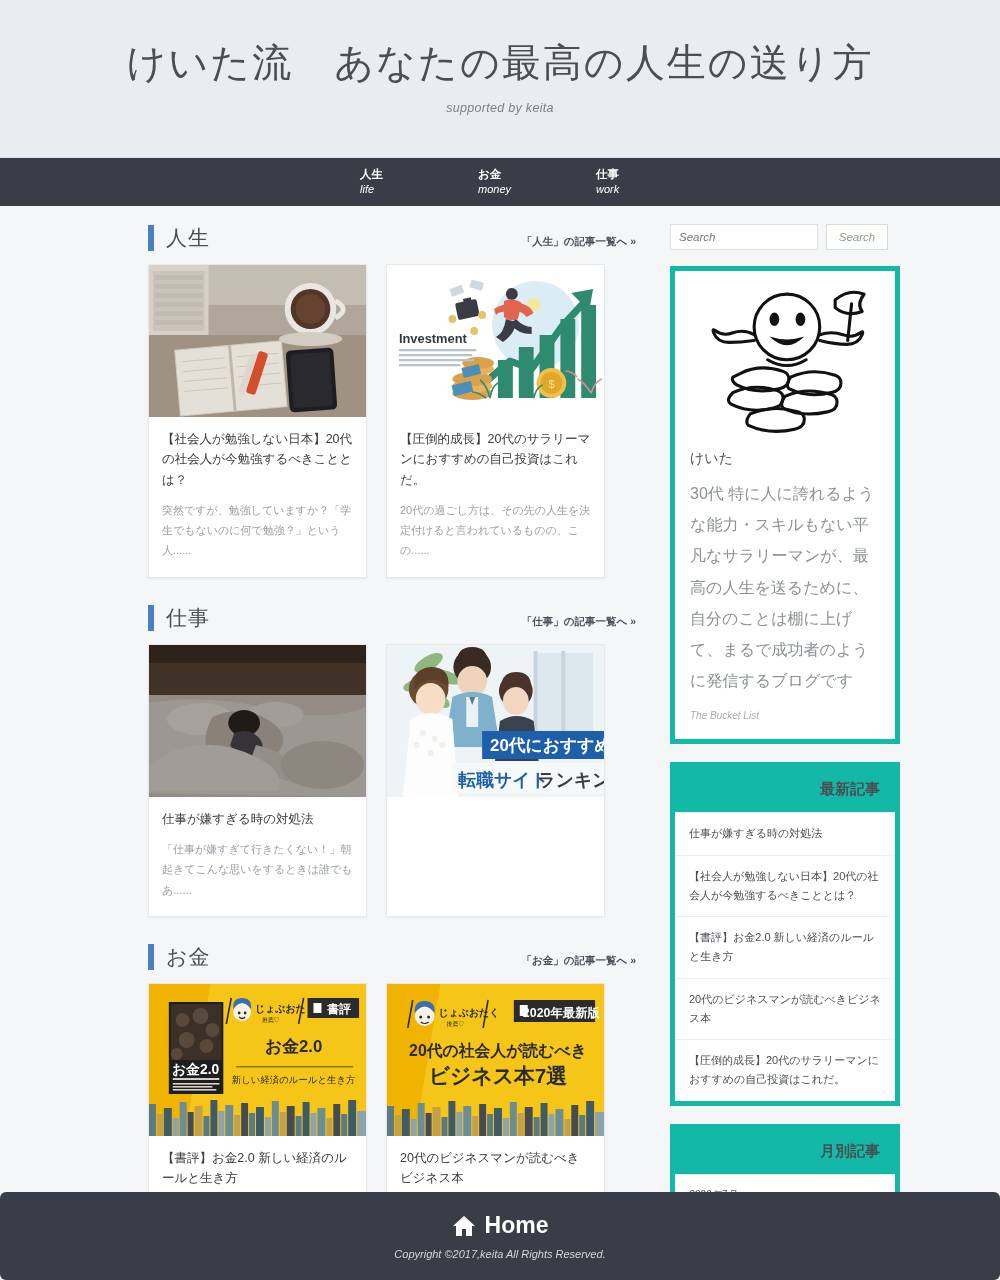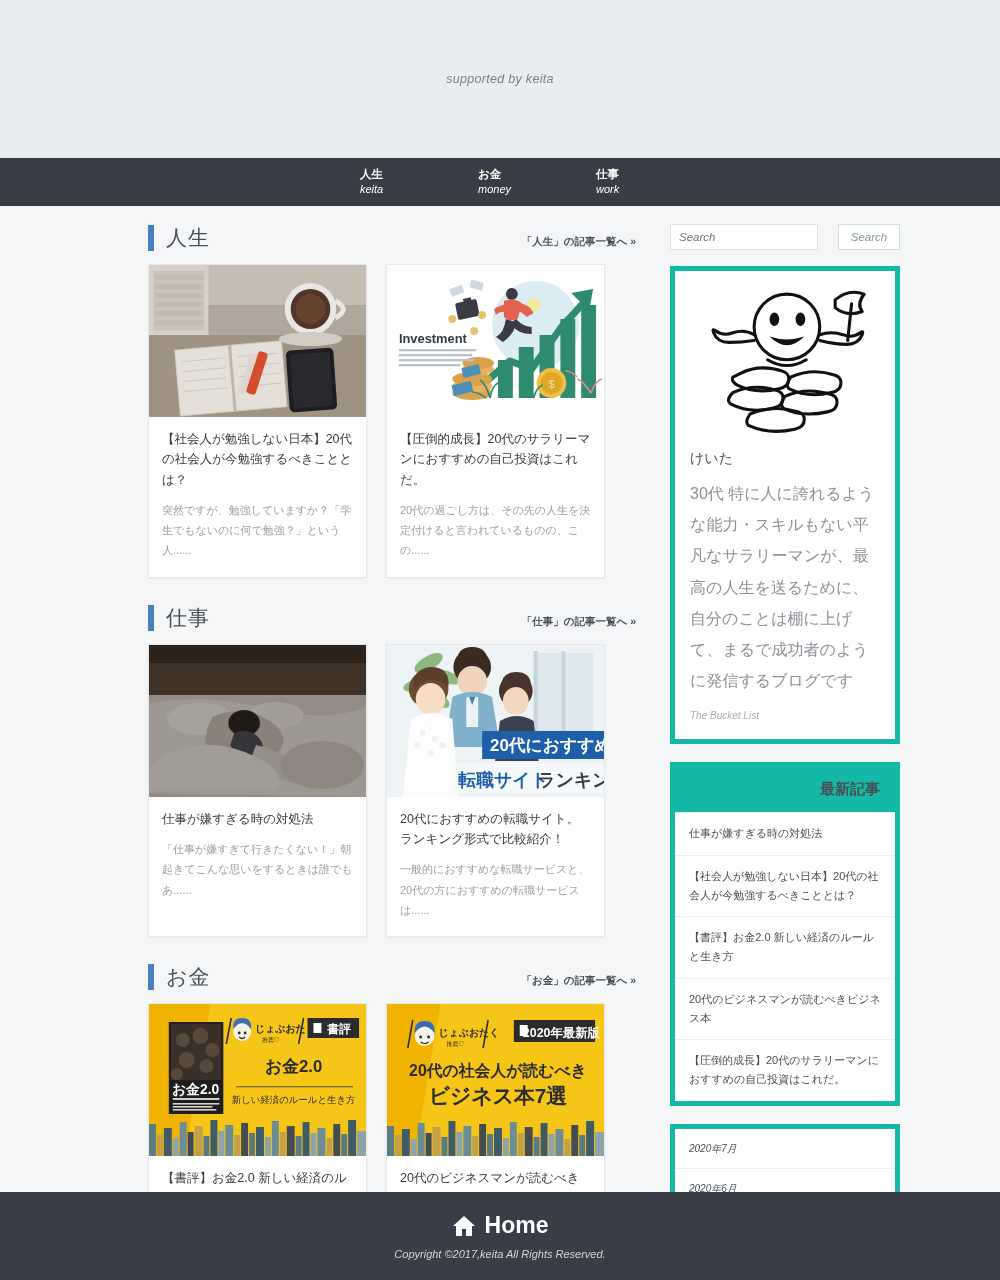--- a/index.html
+++ b/index.html
@@ -60,21 +60,21 @@
   .card-thumb{ width:100%; height:152px; overflow:hidden; position:relative; background:#ddd;}
   .card-thumb svg{ display:block; width:100%; height:100%; }
   .card-body{ padding:12px 13px 16px 13px; }
   .card-title{
     font-size:12.5px; line-height:1.62; color:#3a3a3a;
     margin:0 0 10px 0; font-weight:400;
   }
   .card-excerpt{ font-size:11px; line-height:1.85; color:#9aa0a6; margin:0; }
   .sec-block{ margin-bottom:26px; }
   
-  .search-row{ display:flex; gap:20px; margin-bottom:16px; }
+  .search-row{ display:flex; gap:8px; margin-bottom:16px; }
   .search-input{
     width:148px; height:26px; border:1px solid #dfe3e6; background:#fff;
     font-size:11.5px; font-style:italic; color:#a9afb5; padding:0 8px;
     font-family:inherit;
   }
   .search-btn{
     width:62px; height:26px; background:#fff; border:1px solid #cfe0cf;
     color:#8a9a8d; font-size:11.5px; font-style:italic; cursor:pointer;
     font-family:inherit;
   }
@@ -91,42 +91,43 @@
   .widget-item{
     padding:11px 14px; font-size:11px; line-height:1.75;
     color:#4a4f54; border-bottom:1px solid #eceef0; cursor:pointer;
   }
   .widget-item:last-child{ border-bottom:none; }
   .month-item{ font-size:10px; font-style:italic; }
   
   .site-footer{
     position:absolute; left:0; top:1192px; width:1000px; height:88px;
     background:#383d47; display:flex; flex-direction:column;
-    align-items:center; justify-content:center;
+    align-items:center; justify-content:center;border-radius:6px;
   }
   .footer-home{
     display:flex; align-items:center; gap:9px;
     color:#fff; font-size:23px; font-weight:bold; cursor:pointer;
     margin-bottom:9px;
   }
   .footer-copy{ color:#d4d7da; font-size:11px; font-style:italic; }
   .home-icon svg{ display:block; }
 </style>
 </head>
 <body>
 
 <div class="site-header">
+  <h1 class="site-title">けいた流　あなたの最高の人生の送り方</h1>
   <div class="site-tagline">supported by keita</div>
 </div>
 
 <nav class="global-nav">
   <div class="nav-inner">
     <div class="nav-item">
       <span class="nav-ja">人生</span>
-      <span class="nav-en">keita</span>
+      <span class="nav-en">life</span>
     </div>
     <div class="nav-item">
       <span class="nav-ja">お金</span>
       <span class="nav-en">money</span>
     </div>
     <div class="nav-item">
       <span class="nav-ja">仕事</span>
       <span class="nav-en">work</span>
     </div>
   </div>
@@ -340,24 +341,20 @@
                 <ellipse cx="130" cy="56" rx="13" ry="14" fill="#f3d6bf"></ellipse>
                 <path d="M116 46 q14 -16 29 -2 q2 -17 -15 -17 q-17 1 -14 19 Z" fill="#4a332a"></path>
                 <path d="M114 76 q17 -10 34 0 l5 40 -44 0 Z" fill="#39434f"></path>
               </g>
               <rect x="96" y="86" width="123" height="28" fill="#1d5fa8"></rect>
               <text x="104" y="106" font-size="17" font-weight="bold" fill="#ffffff" font-family="'Liberation Sans',sans-serif">20代におすすめの、</text>
               <rect x="66" y="118" width="153" height="30" fill="#f6f9fb" opacity="0.9"></rect>
               <text x="72" y="141" font-size="18" font-weight="bold" fill="#1d5fa8" font-family="'Liberation Sans',sans-serif">転職サイト</text>
               <text x="152" y="141" font-size="18" font-weight="bold" fill="#3b3b45" font-family="'Liberation Sans',sans-serif">ランキング</text>
             </svg>
-          </div>
-          <div class="card-body">
-            <h3 class="card-title">20代におすすめの転職サイト。ランキング形式で比較紹介！</h3>
-            <p class="card-excerpt">一般的におすすめな転職サービスと、20代の方におすすめの転職サービスは......</p>
           </div>
         </article>
       </div>
     </section>
 
     <section class="sec-block">
       <div class="sec-head">
         <div class="sec-title">
           <div class="sec-bar"></div>
           <div class="sec-name">お金</div>
@@ -547,20 +544,21 @@
     <div class="widget">
       <div class="widget-head">最新記事</div>
       <div class="widget-item">仕事が嫌すぎる時の対処法</div>
       <div class="widget-item">【社会人が勉強しない日本】20代の社会人が今勉強するべきこととは？</div>
       <div class="widget-item">【書評】お金2.0 新しい経済のルールと生き方</div>
       <div class="widget-item">20代のビジネスマンが読むべきビジネス本</div>
       <div class="widget-item">【圧倒的成長】20代のサラリーマンにおすすめの自己投資はこれだ。</div>
     </div>
 
     <div class="widget">
+      <div class="widget-head">月別記事</div>
       <div class="widget-item month-item">2020年7月</div>
       <div class="widget-item month-item">2020年6月</div>
     </div>
   </aside>
 </div>
 
 <footer class="site-footer">
   <div class="footer-home">
     <span class="home-icon">
       <svg width="24" height="22" viewBox="0 0 24 22">

